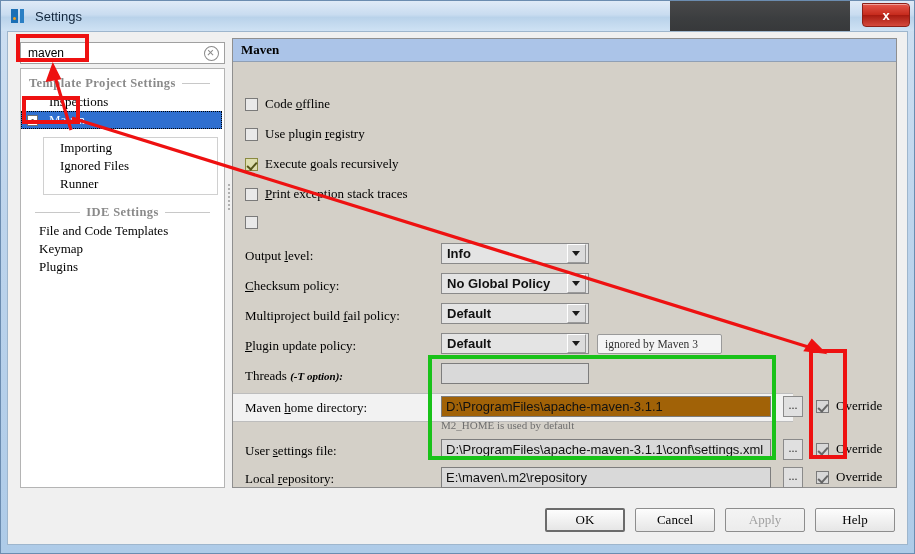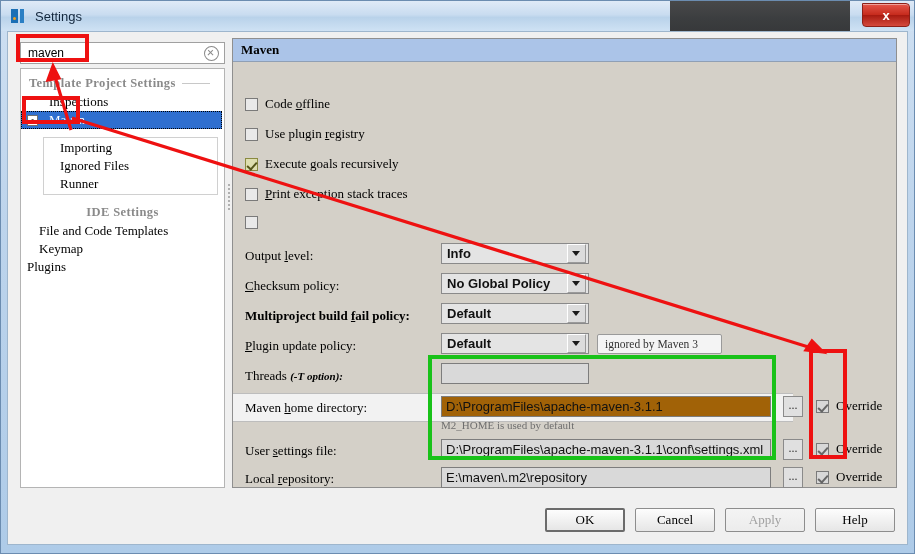--- a/index.html
+++ b/index.html
@@ -258,33 +258,33 @@
               <span>Importing</span>
             </div>
             <div class="node">
               <span>Ignored Files</span>
             </div>
             <div class="node">
               <span>Runner</span>
             </div>
           </div>
 
-          <div class="tree-sep" style="margin:6px 8px 0 8px;flex-direction:column;">
+          <div class="tree-sep" style="margin:6px 8px 0 8px;">
             <span class="line"></span>
             <span>IDE Settings</span>
             <span class="line"></span>
           </div>
 
           <div class="node indent1" style="padding-left:18px;">
             <span>File and Code Templates</span>
           </div>
           <div class="node indent1" style="padding-left:18px;">
             <span>Keymap</span>
           </div>
-          <div class="node indent1" style="padding-left:6px;">
+          <div class="node indent1" style="padding-left:18px;">
             <span>Plugins</span>
           </div>
         </div>
       </div>
 
       <div class="splitter">
         <i></i>
           <i></i>
           <i></i>
           <i></i>
@@ -327,21 +327,21 @@
             <span class="val">Info</span>
             <span class="arrow"></span>
           </div>
 
           <div class="lbl" style="left:12px;top:216px;"><u class="mn">C</u><span>hecksum policy:</span></div>
           <div class="combo" style="left:208px;top:211px;width:148px;">
             <span class="val">No Global Policy</span>
             <span class="arrow"></span>
           </div>
 
-          <div class="lbl" style="left:12px;top:246px;font-weight:bold;"><span>Multiproject build </span><u class="mn">f</u><span>ail policy:</span></div>
+          <div class="lbl" style="left:12px;top:246px;"><span>Multiproject build </span><u class="mn">f</u><span>ail policy:</span></div>
           <div class="combo" style="left:208px;top:241px;width:148px;">
             <span class="val">Default</span>
             <span class="arrow"></span>
           </div>
 
           <div class="lbl" style="left:12px;top:276px;"><u class="mn">P</u><span>lugin update policy:</span></div>
           <div class="combo" style="left:208px;top:271px;width:148px;">
             <span class="val">Default</span>
             <span class="arrow"></span>
           </div>

